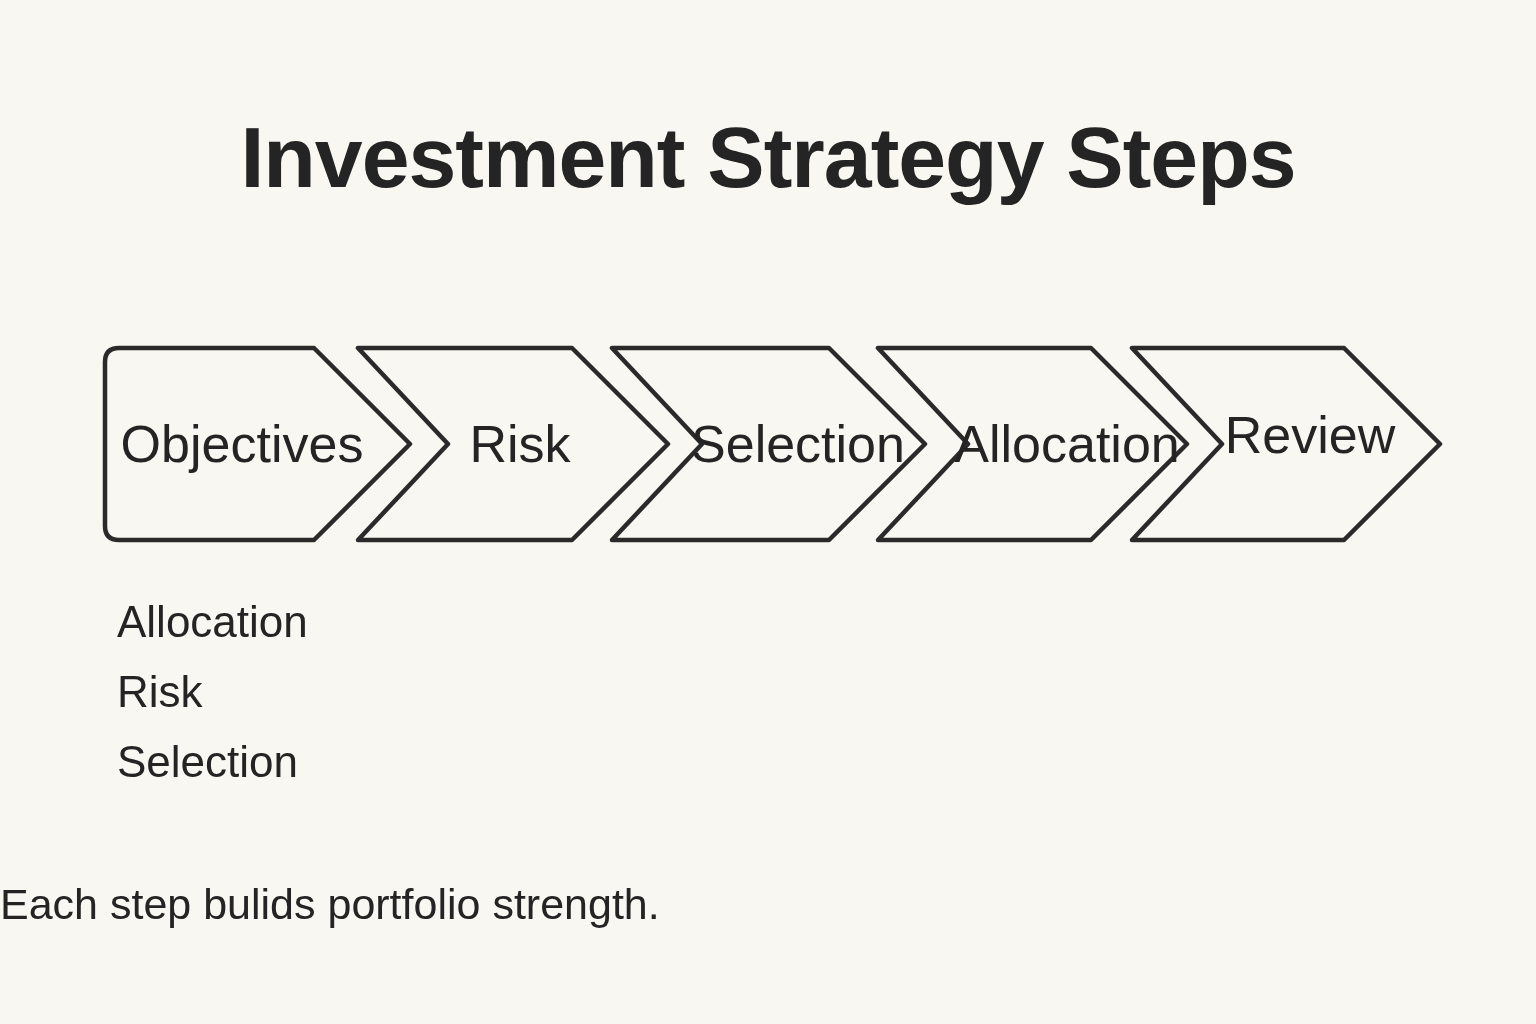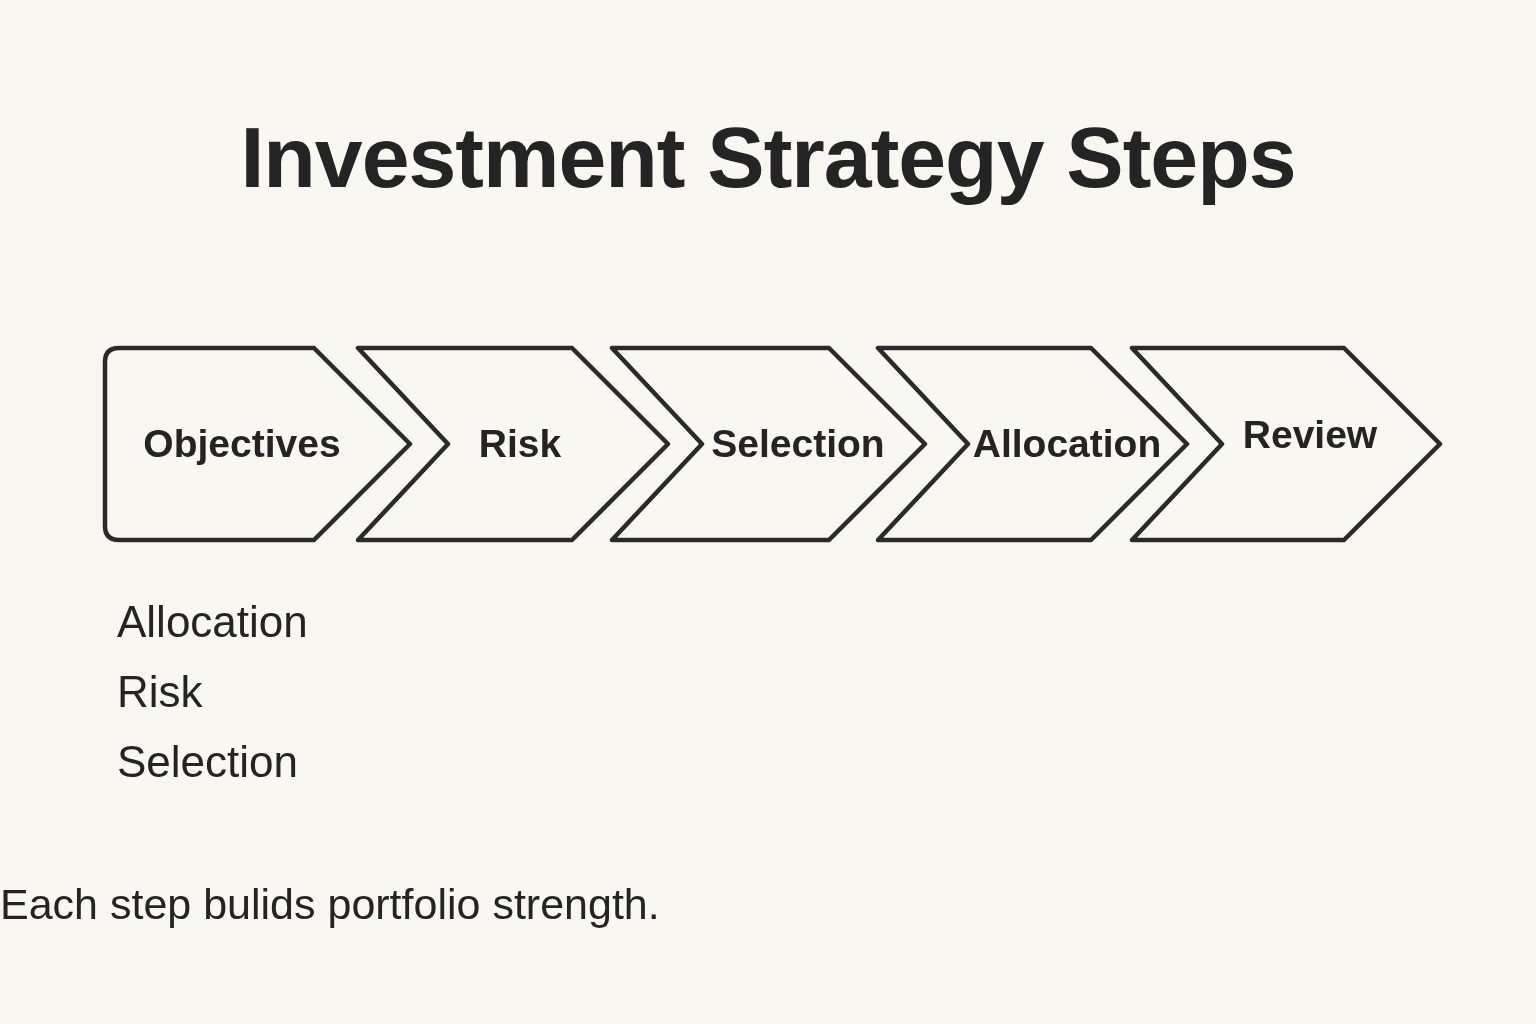--- a/index.html
+++ b/index.html
@@ -36,22 +36,22 @@
   .flow-svg path {
     fill: none;
     stroke: var(--outline, #2a2a2a);
     stroke-width: 4.5;
     stroke-linejoin: round;
     stroke-linecap: round;
   }
   .step-label {
     position: absolute;
     transform: translate(-50%, -50%);
-    font-size: 39px;
-    font-weight: 700;
+    font-size: 52px;
+    font-weight: 400;
     color: var(--text, #242424);
     white-space: nowrap;
   }
   .side-list {
     position: absolute;
     left: 117px;
     top: 0;
   }
   .side-list-item {
     position: absolute;

